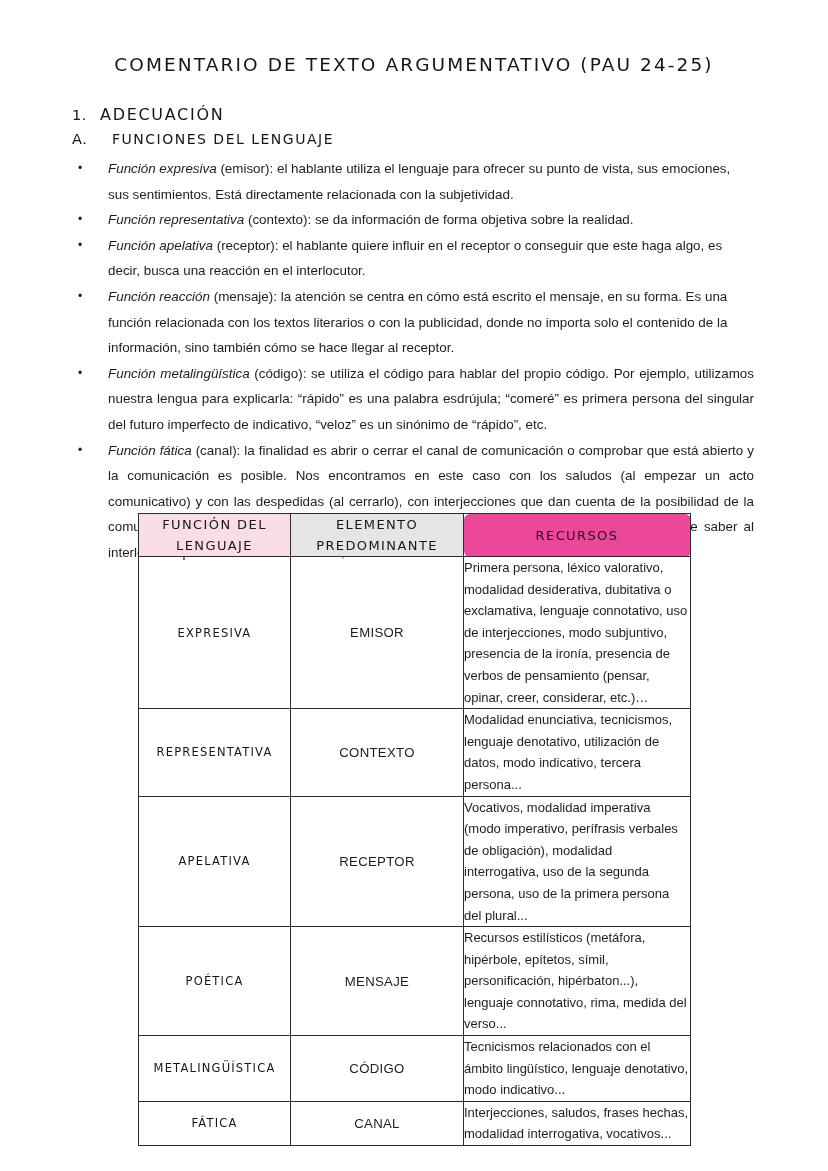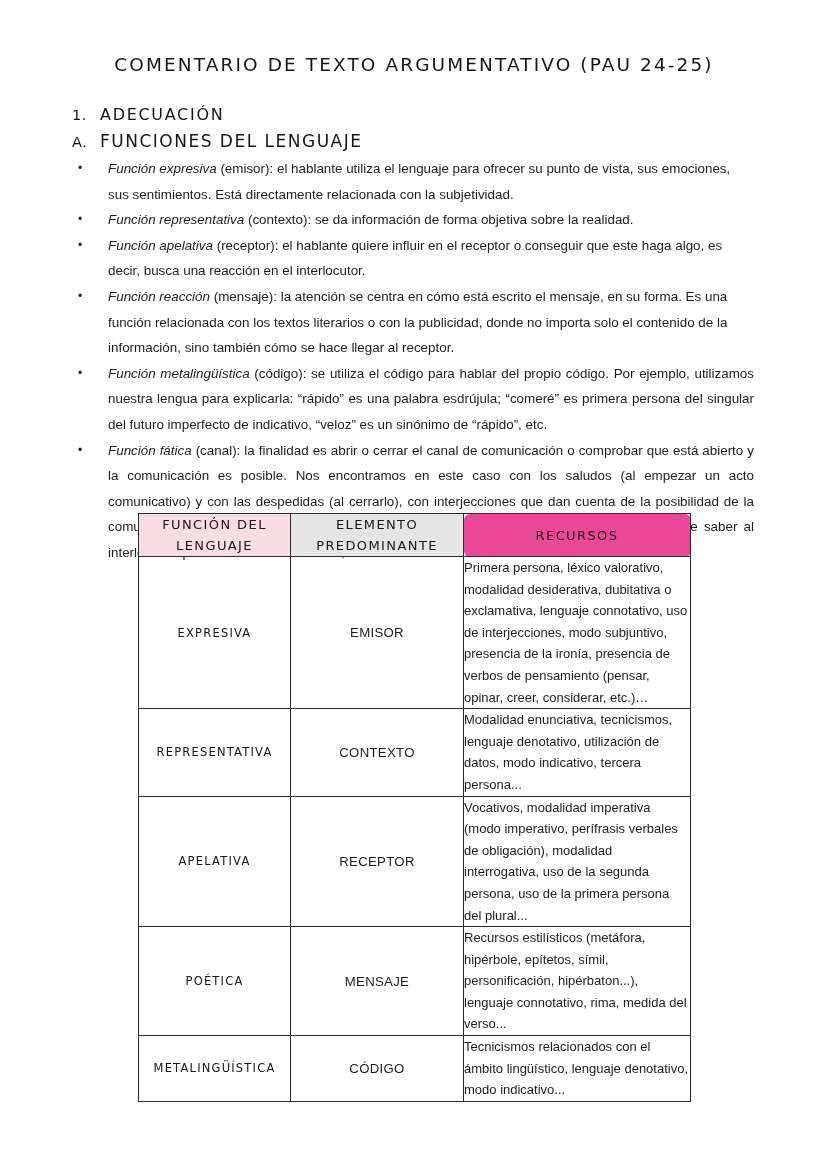--- a/index.html
+++ b/index.html
@@ -52,21 +52,21 @@
   }
   .heading-row .marker {
     width: 28px;
     flex: 0 0 28px;
     font-size: 14.5px;
     letter-spacing: 0.6px;
   }
   .heading-1 { top: 105px; }
   .heading-1 .label { font-size: 16px; letter-spacing: 1.7px; }
   .heading-A { top: 131px; }
-  .heading-A .label { font-size: 17px; letter-spacing: 1.5px; }
+  .heading-A .label { font-size: 14px; letter-spacing: 1.5px; margin-left: 12px; }
 
   
   .bullets {
     position: absolute;
     top: 156px;
     left: 78px;
     width: 676px;
   }
   .bullet-item {
     display: flex;
@@ -230,17 +230,22 @@
           <tr>
             <td class="col-fn hand">POÉTICA</td>
             <td class="col-el">MENSAJE</td>
             <td class="col-rc">Recursos estilísticos (metáfora, hipérbole, epítetos, símil, personificación, hipérbaton...), lenguaje connotativo, rima, medida del verso...</td>
           </tr>
           <tr>
             <td class="col-fn hand">METALINGÜÍSTICA</td>
             <td class="col-el">CÓDIGO</td>
             <td class="col-rc">Tecnicismos relacionados con el ámbito lingüístico, lenguaje denotativo, modo indicativo...</td>
           </tr>
+          <tr>
+            <td class="col-fn hand">FÁTICA</td>
+            <td class="col-el">CANAL</td>
+            <td class="col-rc">Interjecciones, saludos, frases hechas, modalidad interrogativa, vocativos...</td>
+          </tr>
         </tbody>
     </table>
   </div>
 
 </div>
 
 </body></html>

